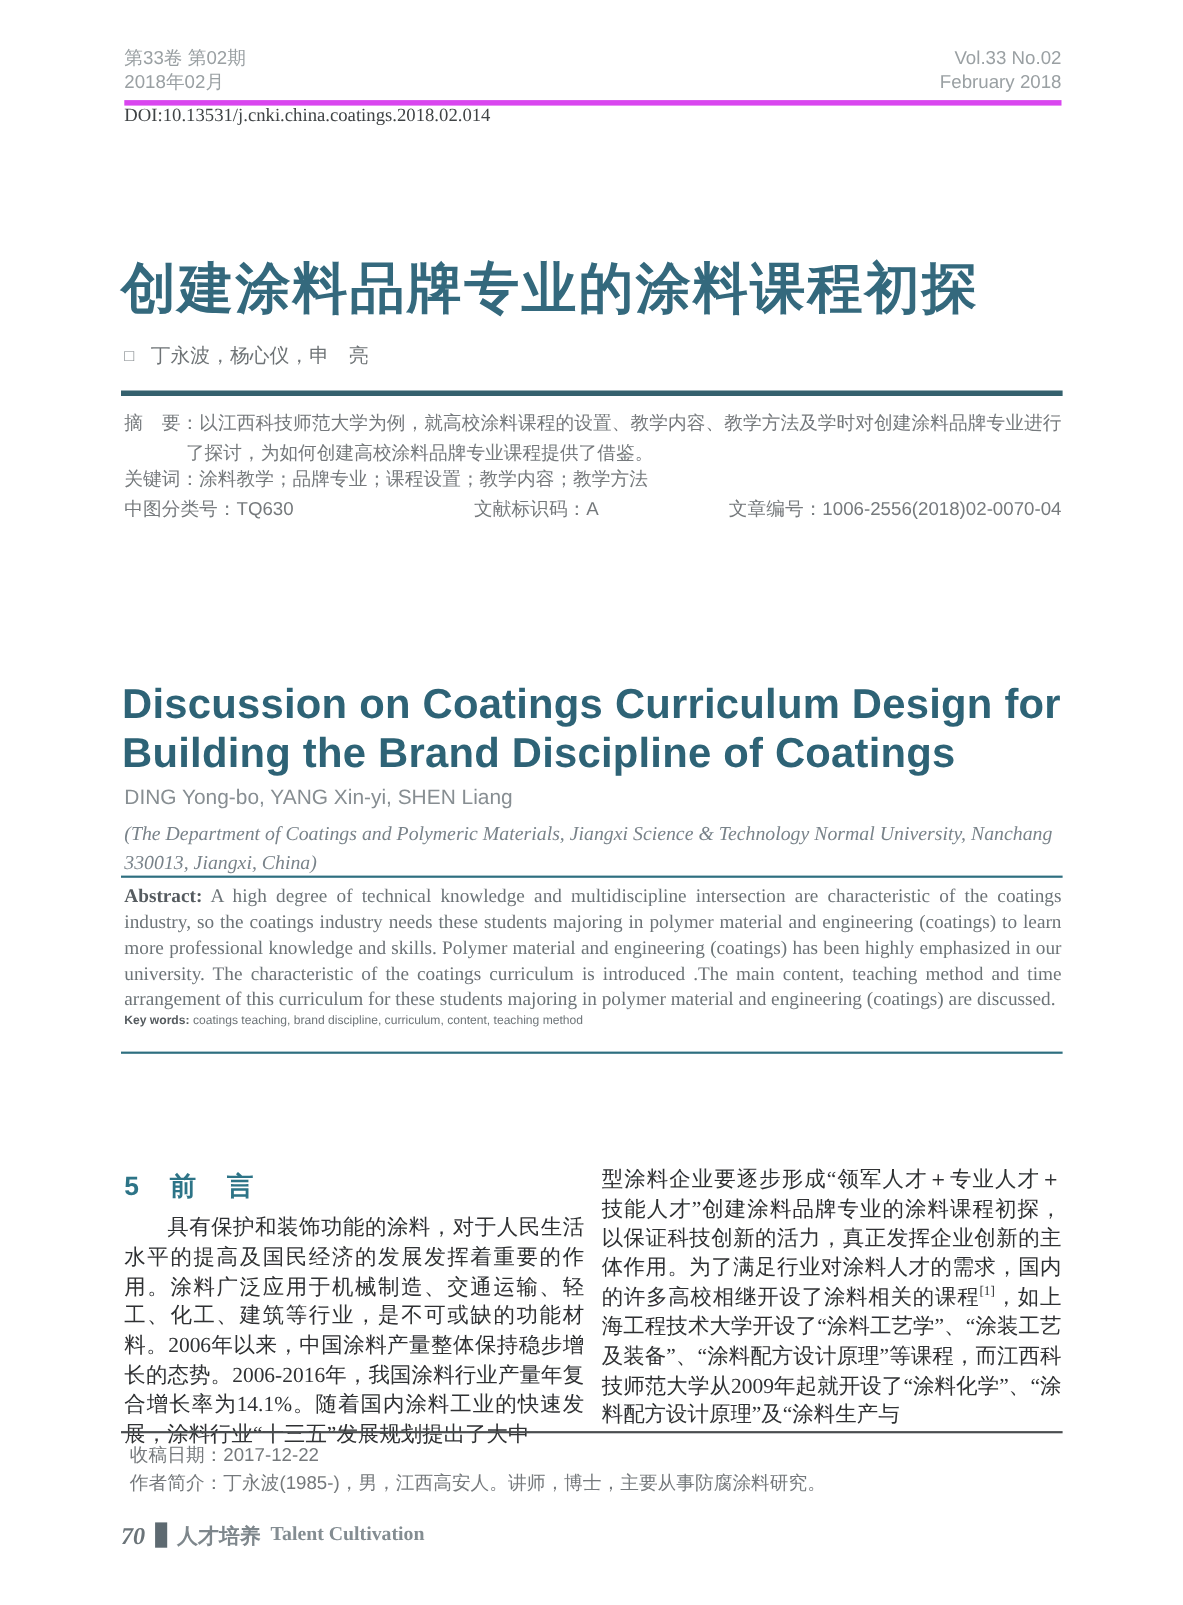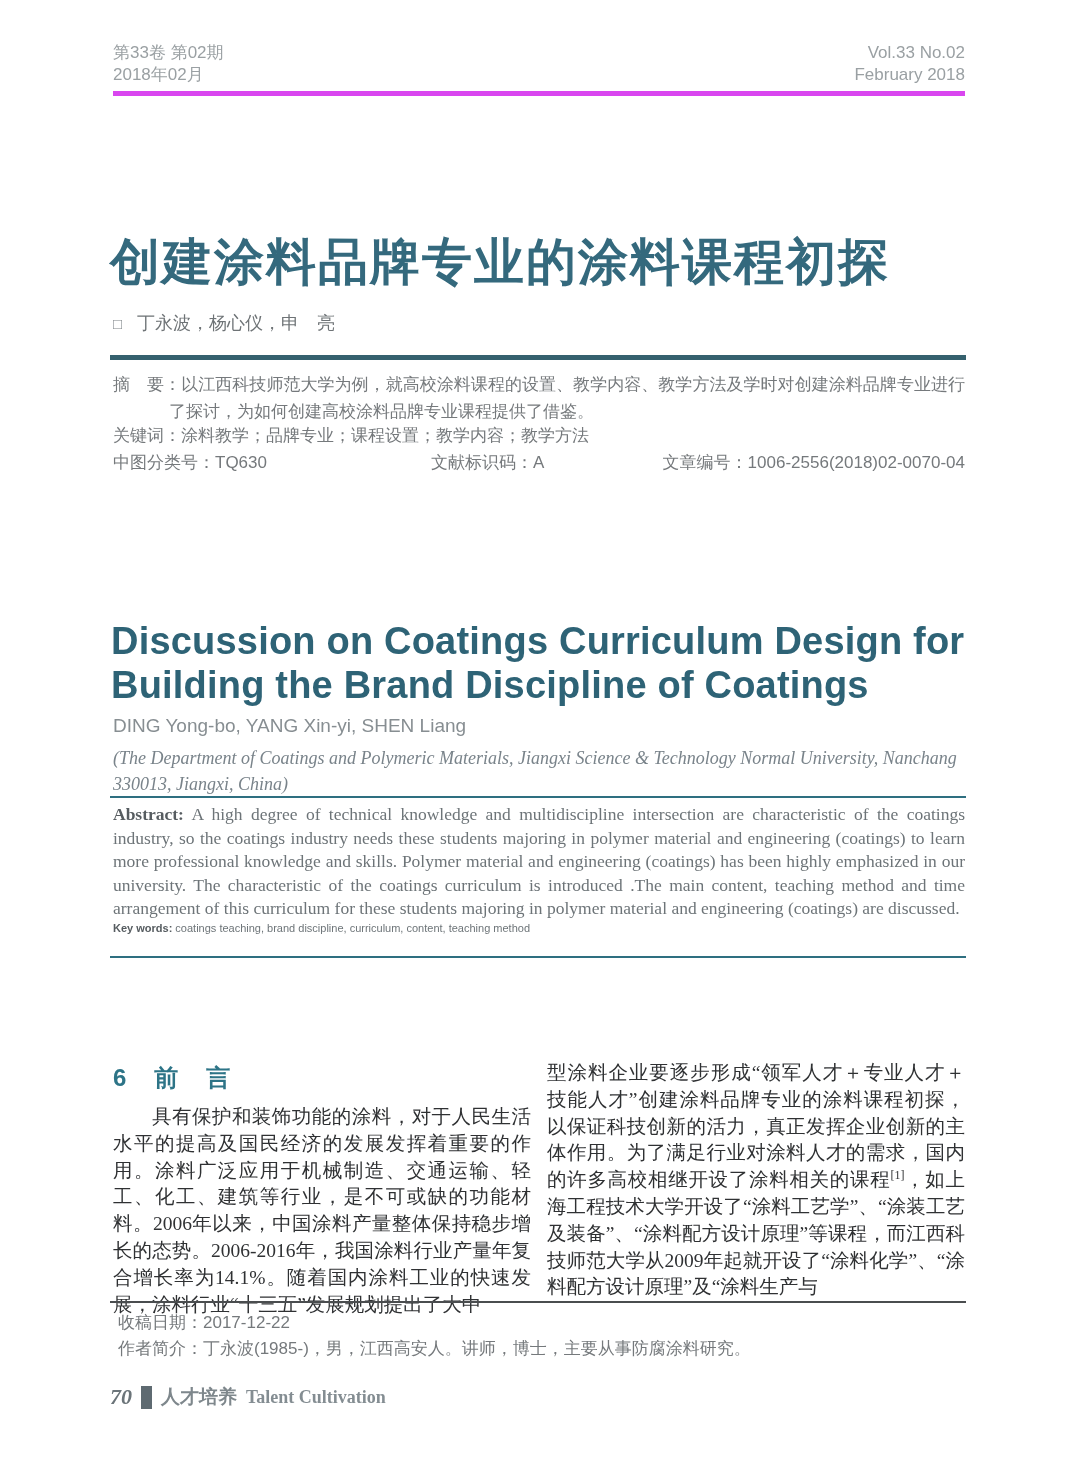--- a/index.html
+++ b/index.html
@@ -132,21 +132,21 @@
   .fn-line {
     position: absolute; left: 118px;
     font-size: 17px; color: #75797c;
   }
   .fn1 { top: 1311px; }
   .fn2 { top: 1337px; }
 
   
   .pfooter {
     position: absolute; top: 1384px; left: 110px;
-    display: flex; align-items: center; gap: 9px;
+    display: flex; gap: 9px;
   }
   .pnum {
     font-family: "Liberation Serif", serif;
     font-style: italic; font-weight: bold;
     font-size: 22px; color: #6b7479;
   }
   .fbar { display: inline-block; width: 11px; height: 23px; background: #5e6a71; }
   .fcn {
     font-family: "Liberation Serif", serif; font-weight: 600;
     font-size: 19px; color: #7e878c;
@@ -165,20 +165,21 @@
     <div class="jh-col left">
       <div>第33卷 第02期</div>
       <div>2018年02月</div>
     </div>
     <div class="jh-col right">
       <div>Vol.33  No.02</div>
       <div>February  2018</div>
     </div>
   </header>
 
+  <div class="doi">DOI:10.13531/j.cnki.china.coatings.2018.02.014</div>
 
   <h1 class="title-cn">创建涂料品牌专业的涂料课程初探</h1>
 
   <div class="authors-cn">
     <span class="marker">□</span>
     <span>丁永波，杨心仪，申　亮</span>
   </div>
 
   <div class="rule-thick"></div>
 
@@ -200,21 +201,21 @@
   <div class="rule-thin r1"></div>
 
   <div class="abs-en"><span class="lbl-b">Abstract:</span> <span>A high degree of technical knowledge and multidiscipline intersection are characteristic of the coatings industry, so the coatings industry needs these students majoring in polymer material and engineering (coatings) to learn more professional knowledge and skills. Polymer material and engineering (coatings) has been highly emphasized in our university. The characteristic of the coatings curriculum is introduced .The main content, teaching method and time arrangement of this curriculum for these students majoring in polymer material and engineering (coatings) are discussed.</span></div>
 
   <div class="kw-en"><span class="lbl-b">Key words:</span> <span>coatings teaching, brand discipline, curriculum, content, teaching method</span></div>
 
   <div class="rule-thin r2"></div>
 
   <div class="columns">
     <div class="col">
-      <h3 class="sec-head">6　前　言</h3>
+      <h3 class="sec-head">5　前　言</h3>
       <p class="body-cn indent">具有保护和装饰功能的涂料，对于人民生活水平的提高及国民经济的发展发挥着重要的作用。涂料广泛应用于机械制造、交通运输、轻工、化工、建筑等行业，是不可或缺的功能材料。2006年以来，中国涂料产量整体保持稳步增长的态势。2006-2016年，我国涂料行业产量年复合增长率为14.1%。随着国内涂料工业的快速发展，涂料行业“十三五”发展规划提出了大中</p>
     </div>
     <div class="col">
       <p class="body-cn"><span>型涂料企业要逐步形成“领军人才＋专业人才＋技能人才”创建涂料品牌专业的涂料课程初探，以保证科技创新的活力，真正发挥企业创新的主体作用。为了满足行业对涂料人才的需求，国内的许多高校相继开设了涂料相关的课程</span><sup class="ref">[1]</sup><span>，如上海工程技术大学开设了“涂料工艺学”、“涂装工艺及装备”、“涂料配方设计原理”等课程，而江西科技师范大学从2009年起就开设了“涂料化学”、“涂料配方设计原理”及“涂料生产与</span></p>
     </div>
   </div>
 
   <div class="footnote-rule"></div>
   <div class="fn-line fn1">收稿日期：2017-12-22</div>
   <div class="fn-line fn2">作者简介：丁永波(1985-)，男，江西高安人。讲师，博士，主要从事防腐涂料研究。</div>

